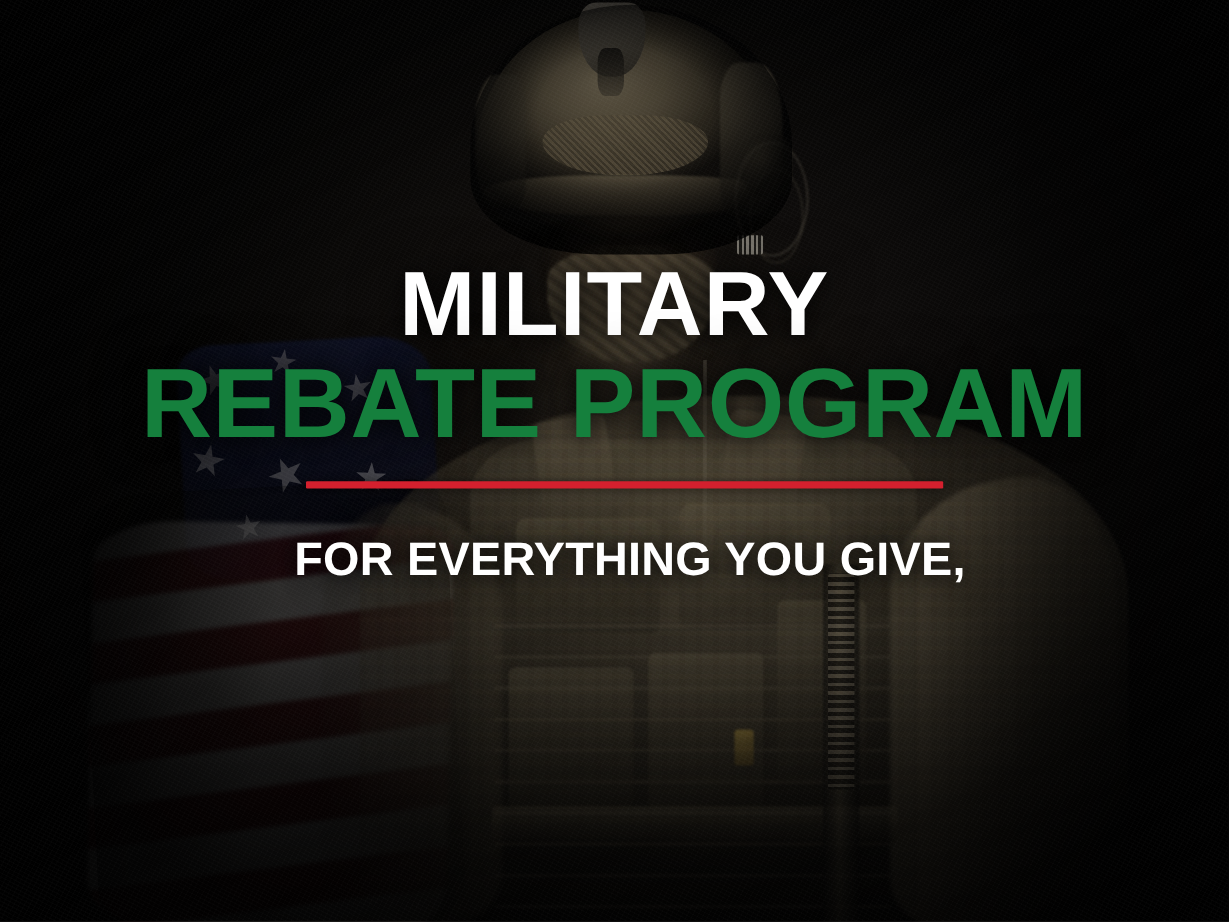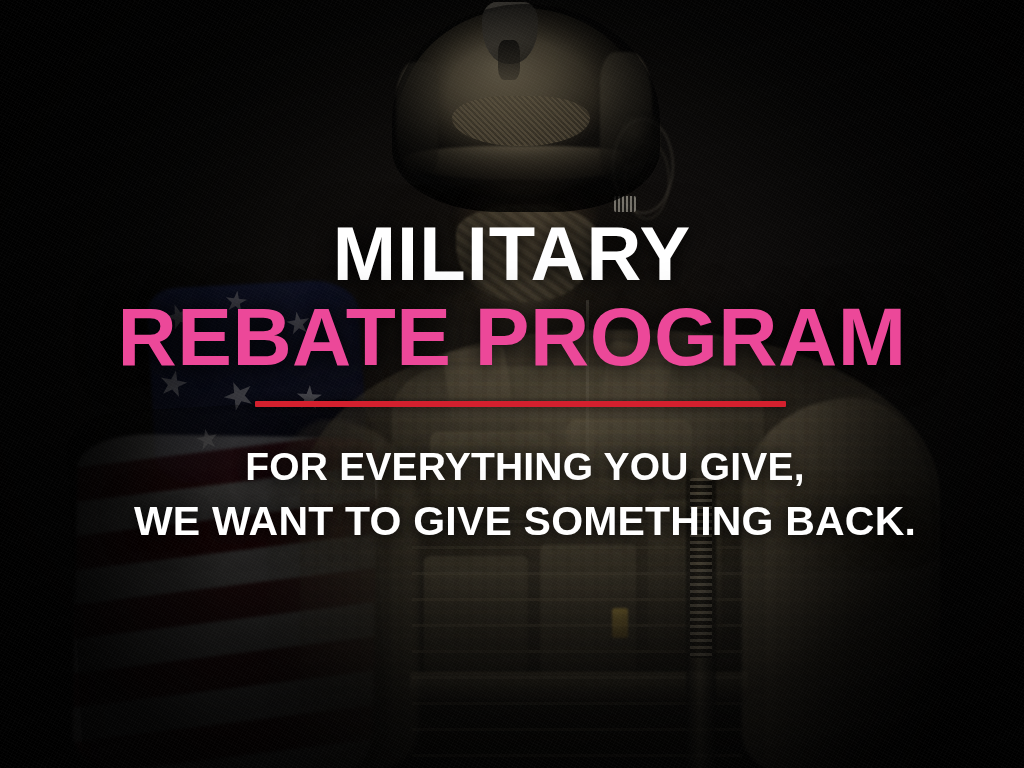--- a/index.html
+++ b/index.html
@@ -490,23 +490,22 @@
     </div>
 
     <div class="photo-darken"></div>
     <div class="photo-grain"></div>
   </div>
 
   <div class="overlay">
 
     <div class="headline headline-line1" style="color: rgb(255, 255, 255);">MILITARY</div>
 
-    <div class="headline headline-line2" style="color: #ec4899;">REBATE PROGRAM</div>
+    <div class="headline headline-line2" style="color: #15803d;">REBATE PROGRAM</div>
 
     <div class="divider" style="background: rgb(212, 32, 46);"></div>
 
     <div class="sub sub-line1" style="color: rgb(255, 255, 255);">FOR EVERYTHING YOU GIVE,</div>
 
-    <div class="sub sub-line2" style="color: rgb(255, 255, 255);">WE WANT TO GIVE SOMETHING BACK.</div>
 
   </div>
 
 </div>
 
 </body></html>

